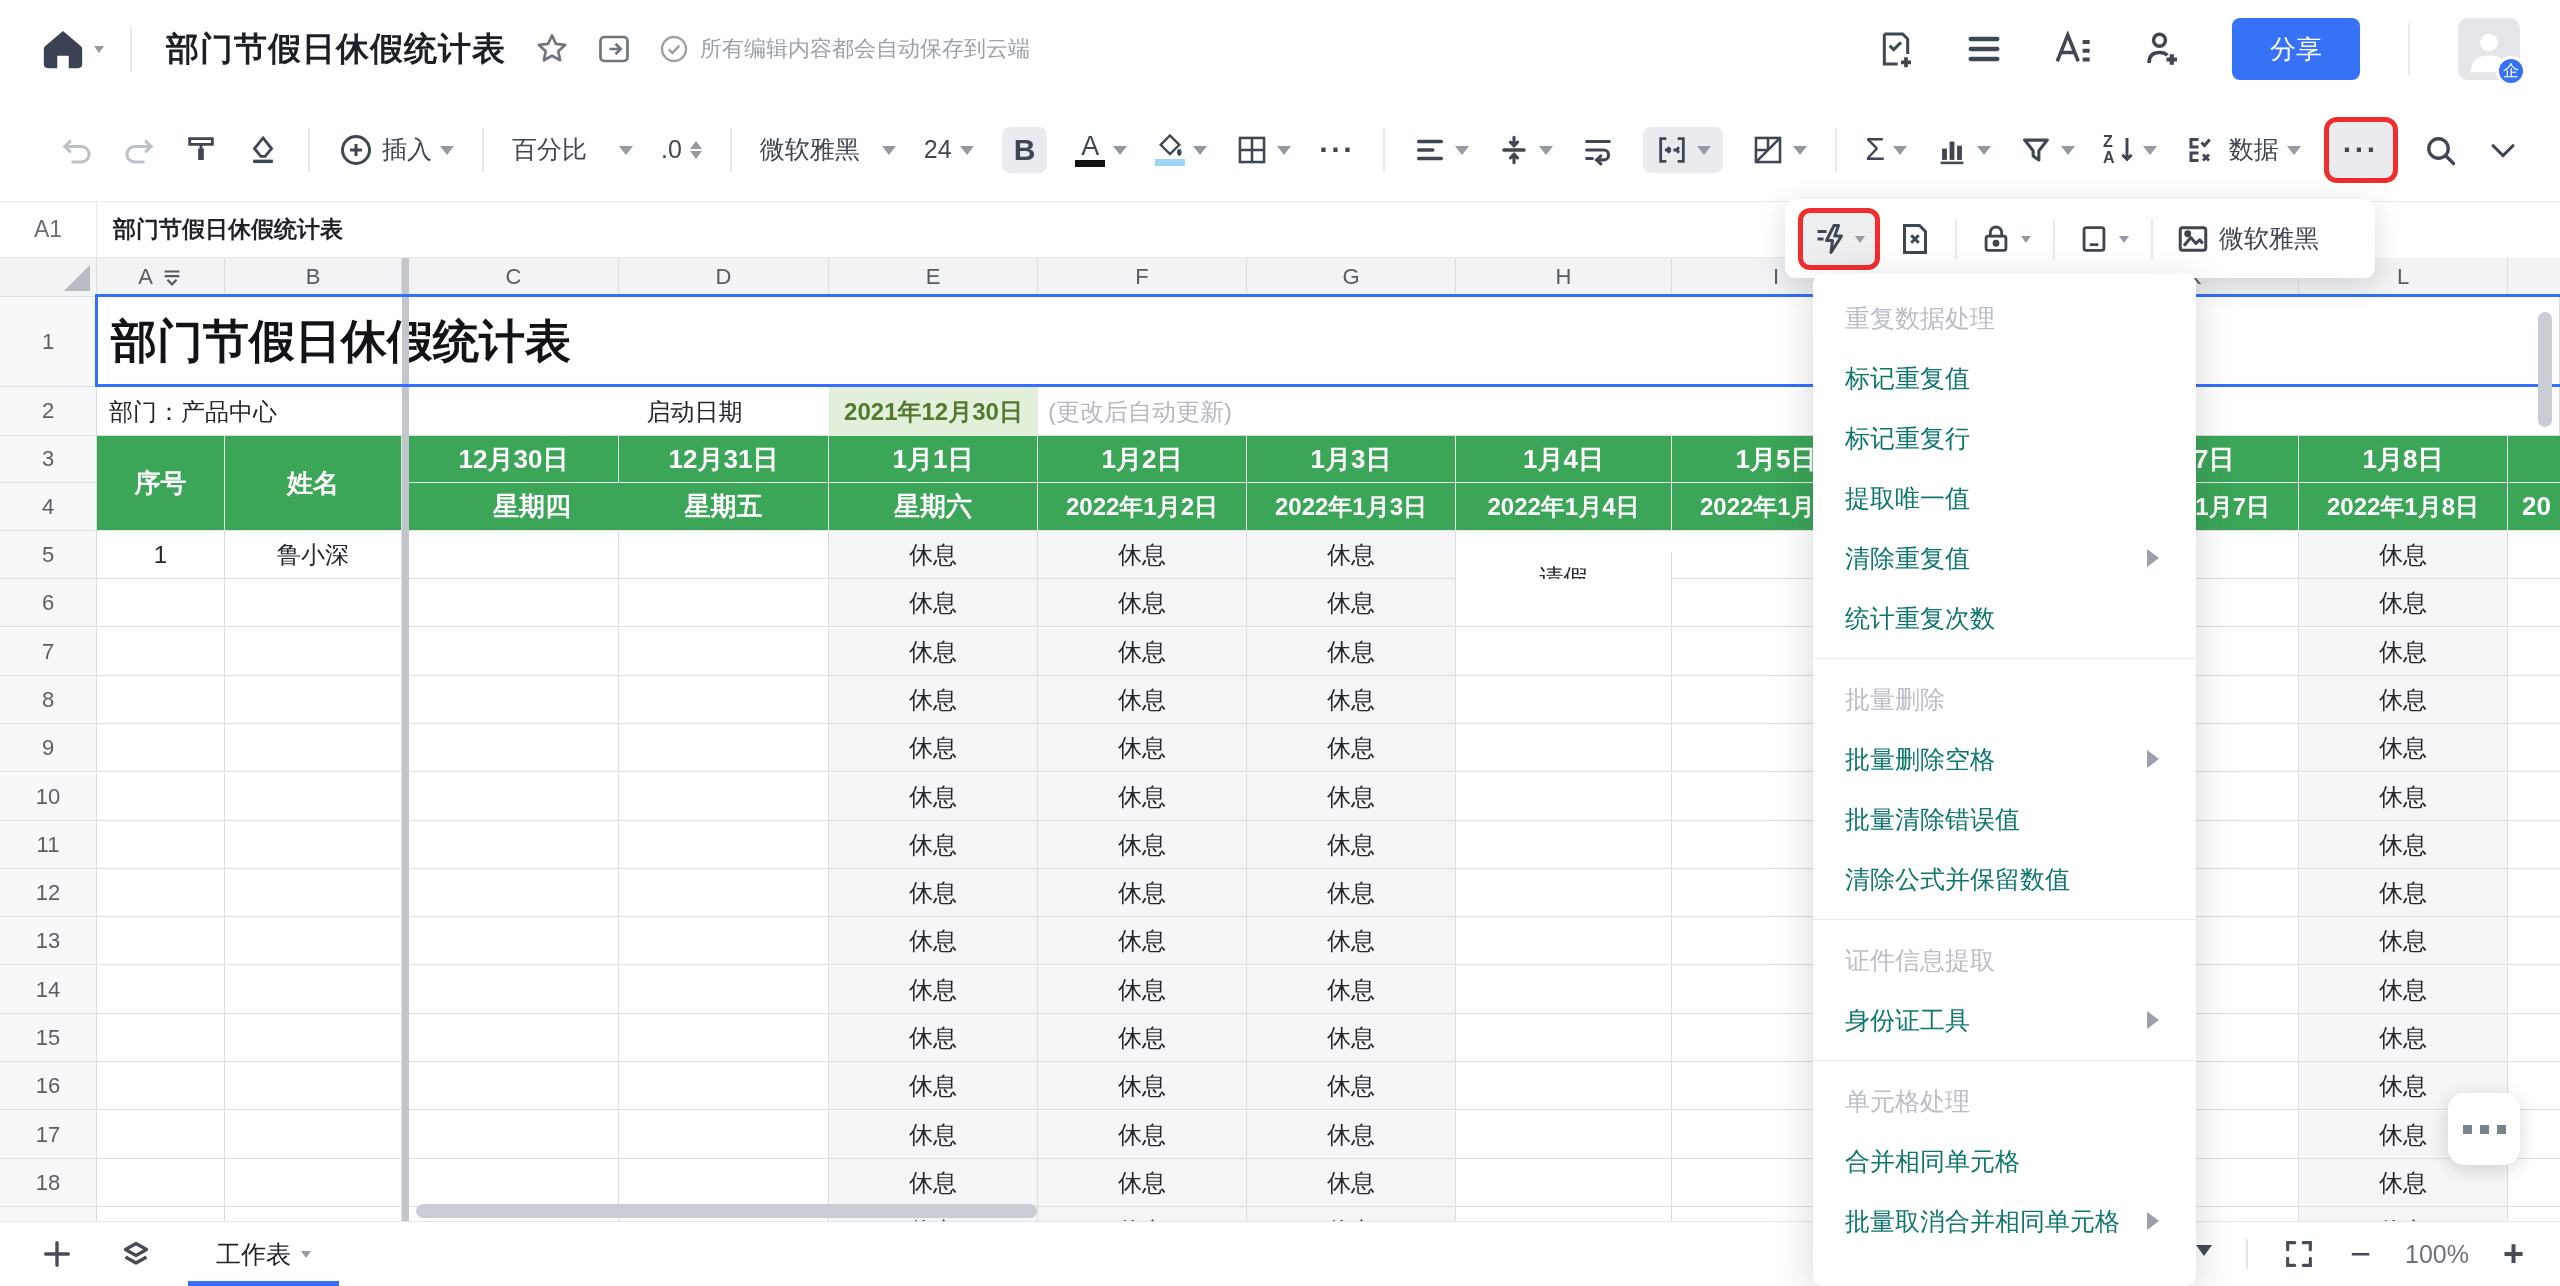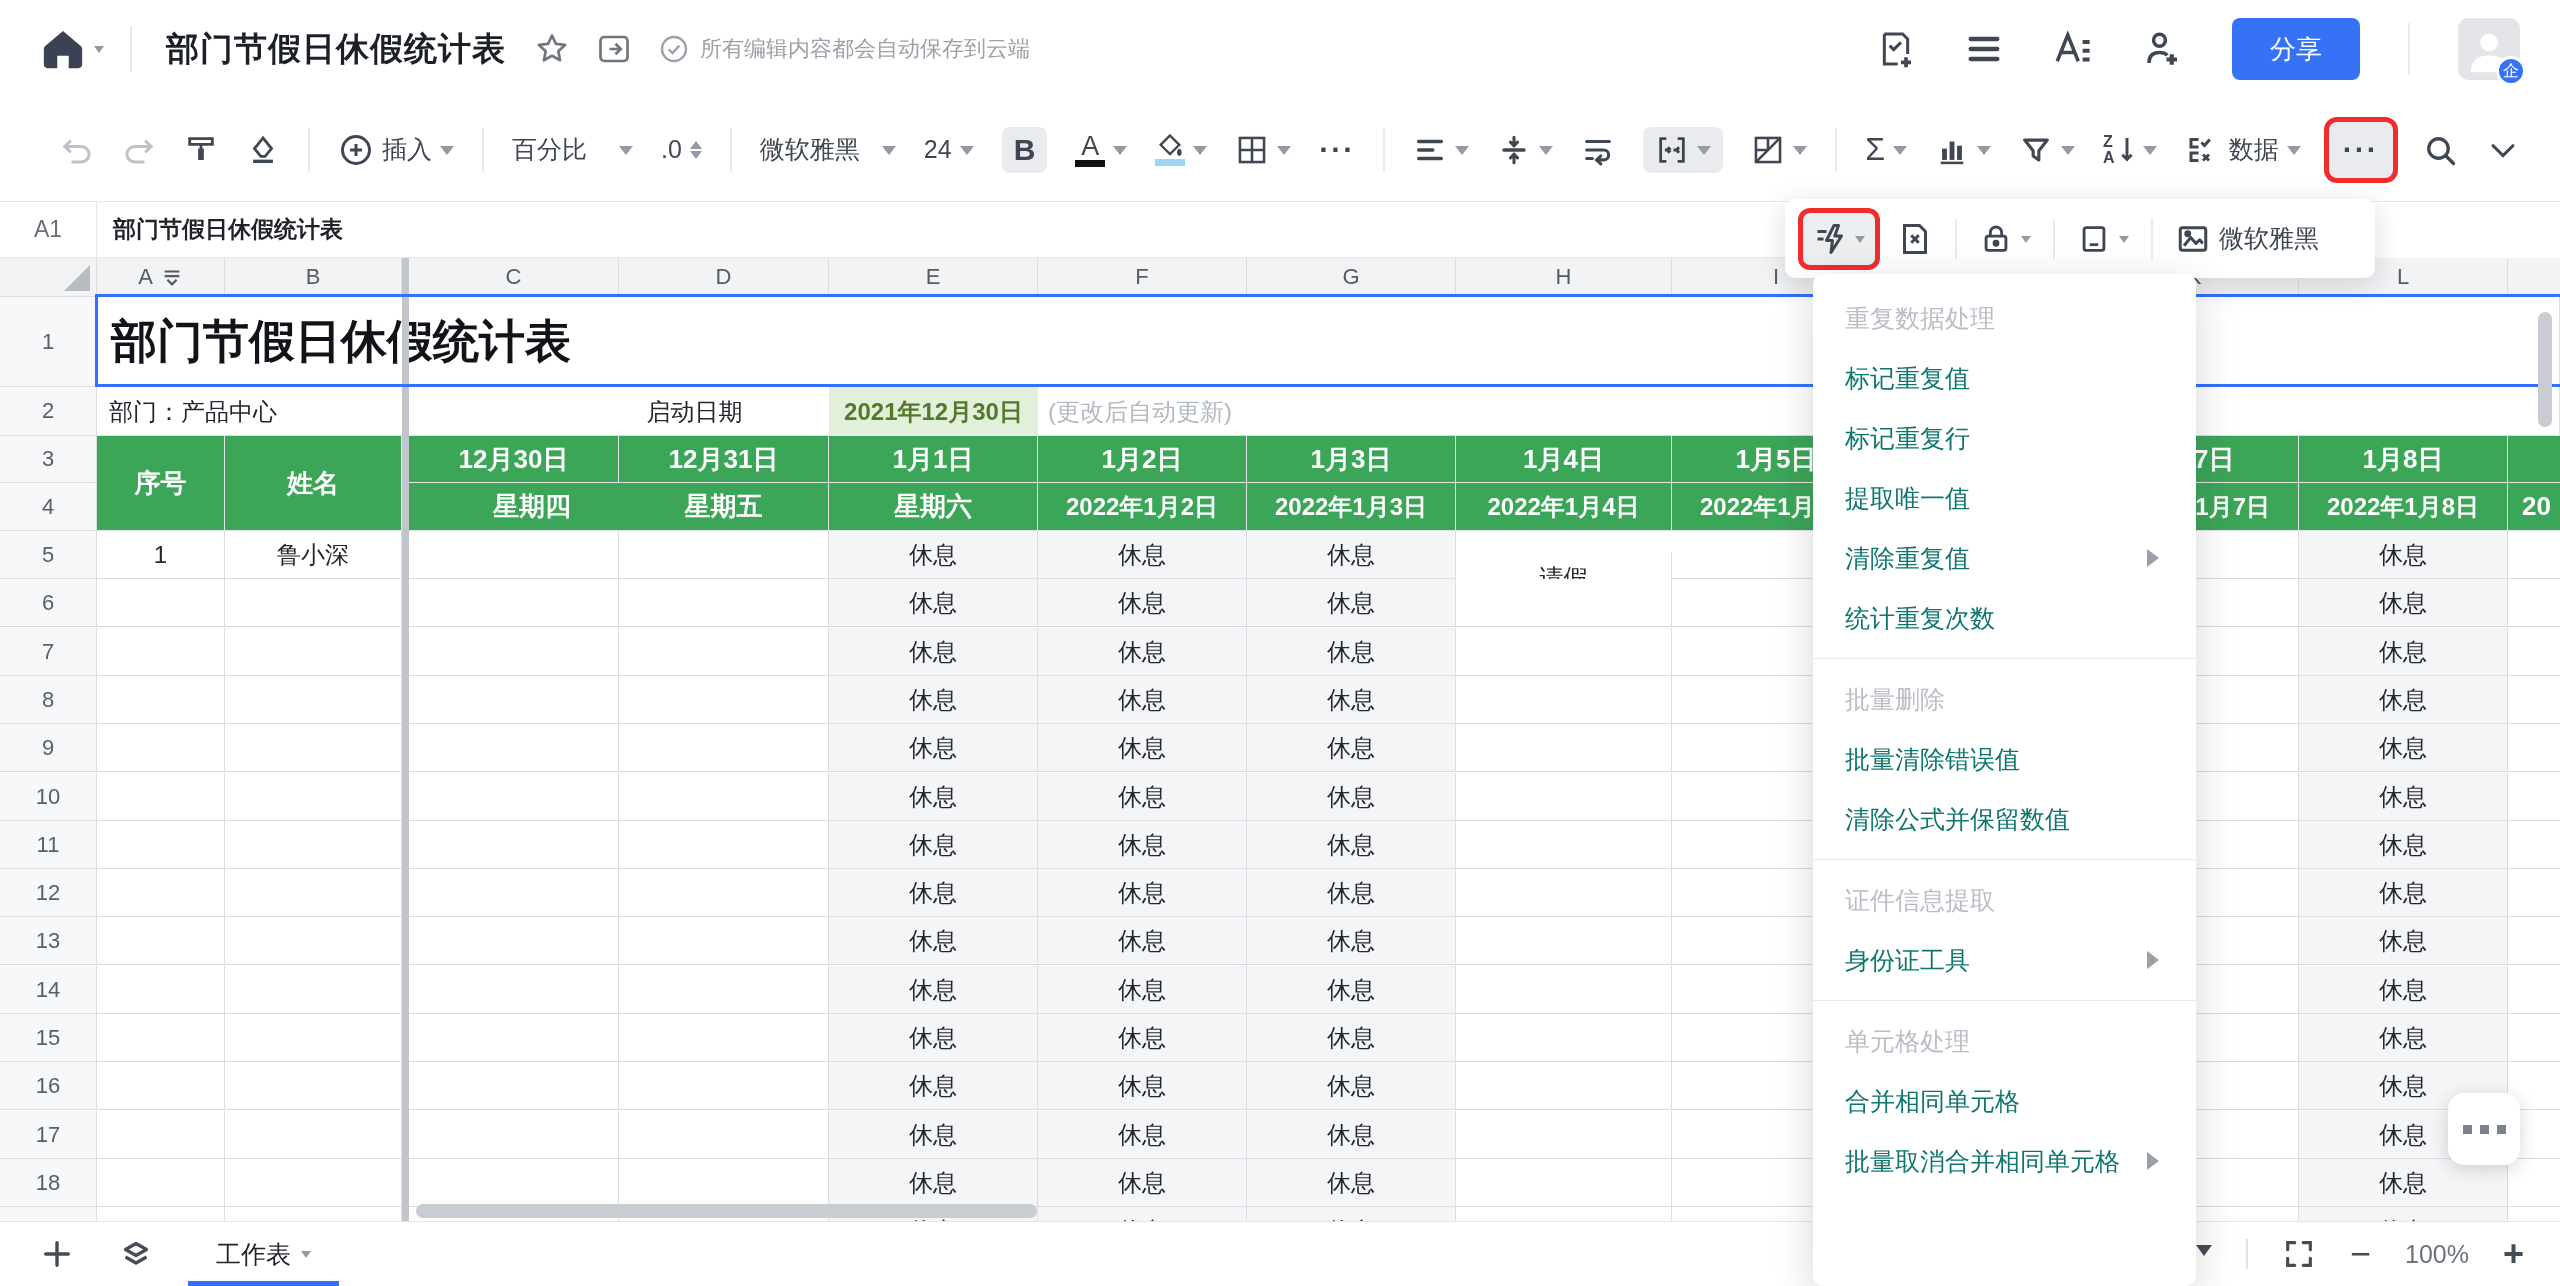--- a/index.html
+++ b/index.html
@@ -691,20 +691,24 @@
       <div class="menu-item">
         <span>清除重复值</span>
         <span class="submenu-arrow"></span>
       </div>
       <div class="menu-item">
         <span>统计重复次数</span>
       </div>
       <div class="menu-divider"></div>
       <div class="menu-header">批量删除</div>
       <div class="menu-item">
+        <span>批量删除空格</span>
+        <span class="submenu-arrow"></span>
+      </div>
+      <div class="menu-item">
         <span>批量清除错误值</span>
       </div>
       <div class="menu-item">
         <span>清除公式并保留数值</span>
       </div>
       <div class="menu-divider"></div>
       <div class="menu-header">证件信息提取</div>
       <div class="menu-item">
         <span>身份证工具</span>
         <span class="submenu-arrow"></span>

